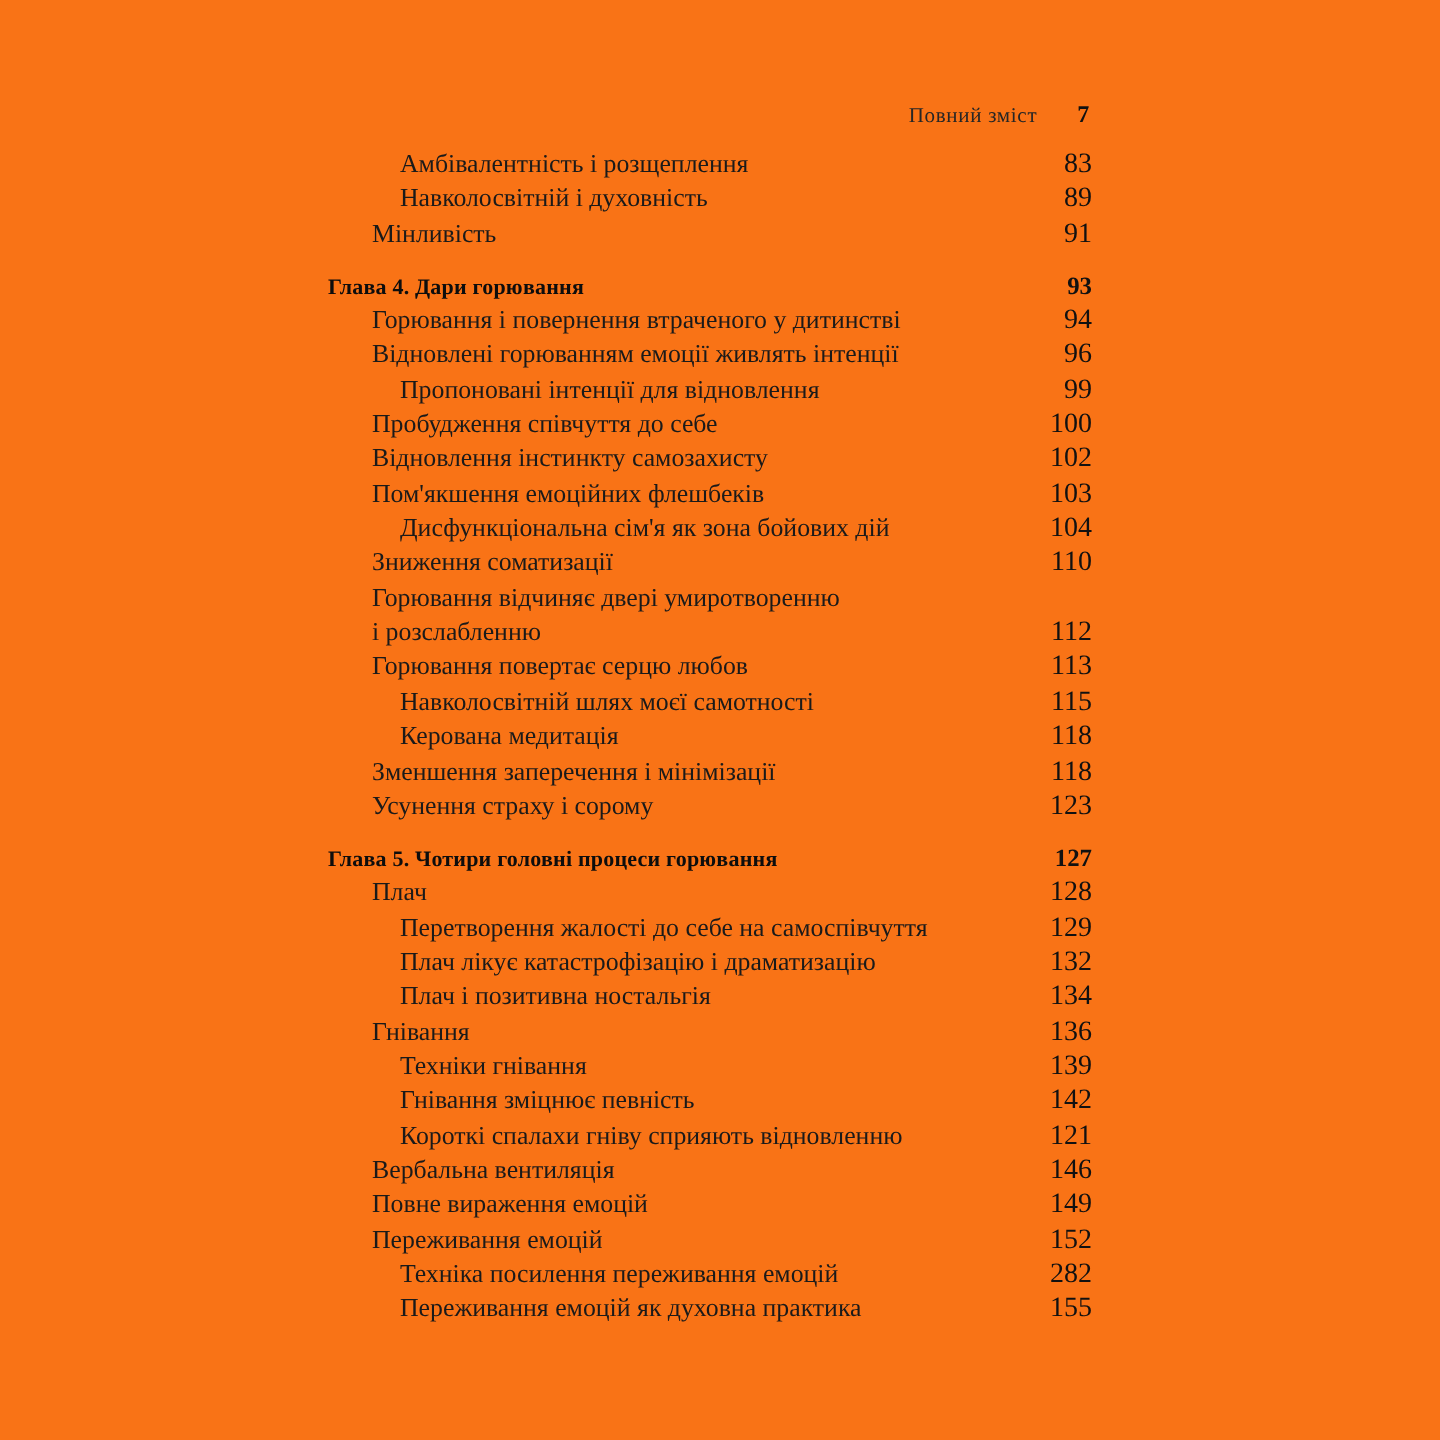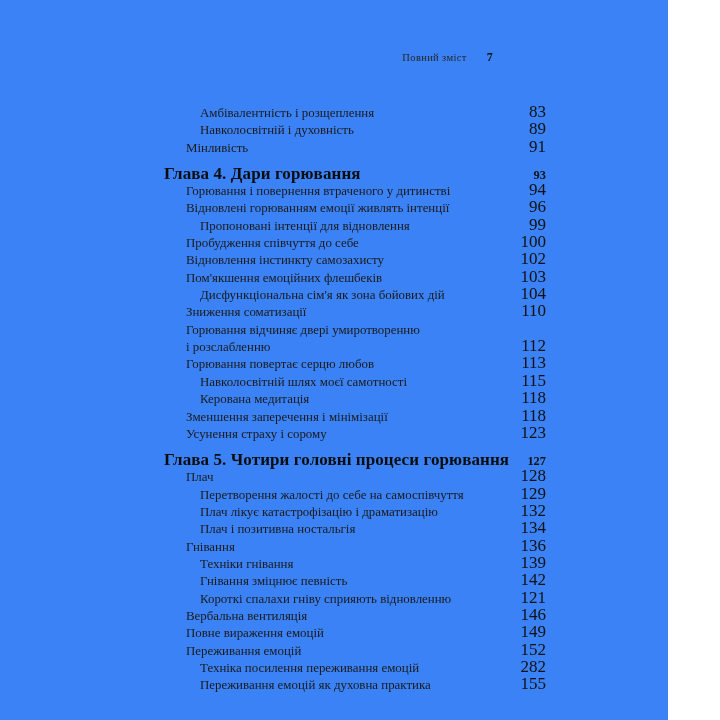--- a/index.html
+++ b/index.html
@@ -11,23 +11,23 @@
     width: 720px;
     height: 720px;
     background: #ffffff;
     font-family: "Liberation Serif", "DejaVu Serif", serif;
     color: #1a1a1a;
     overflow: hidden;
   }
 
   .page {
     position: relative;
-    width: 668px;
+    width: 720px;
     height: 720px;
-    background: #3b82f6;
+    background: #f97316;
     box-sizing: border-box;
   }
 
   
   .running-head {
     position: absolute;
     top: 50px;
     left: 164px;
     right: 175px;
     display: flex;
@@ -62,39 +62,38 @@
     align-items: baseline;
     height: 17.35px;
     line-height: 17.35px;
     white-space: nowrap;
   }
 
   .toc-label {
     flex: 1 1 auto;
     overflow: hidden;
     text-overflow: clip;
-    margin-top: 31px;
   }
 
   .toc-page {
     flex: 0 0 auto;
     width: 34px;
     text-align: right;
-    font-size: 17px;
+    font-size: 14px;
     color: #111;
   }
 
   
   .toc-row.level-chapter {
     height: 18px;
     line-height: 18px;
   }
   .toc-row.level-chapter .toc-label {
     font-weight: bold;
-    font-size: 17px;
+    font-size: 11px;
     letter-spacing: 0.1px;
     padding-left: 0px;
     color: #0d0d0d;
   }
   .toc-row.level-chapter .toc-page {
     font-weight: bold;
     font-size: 12.4px;
   }
 
   

